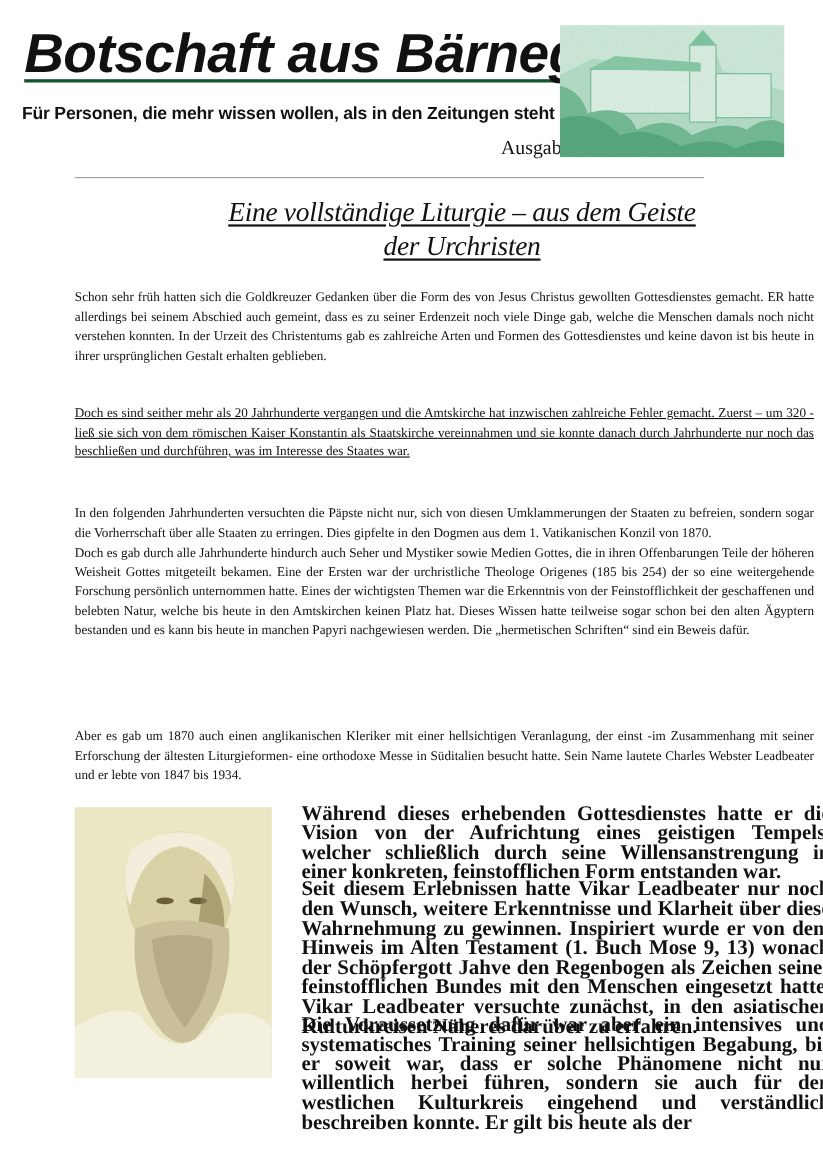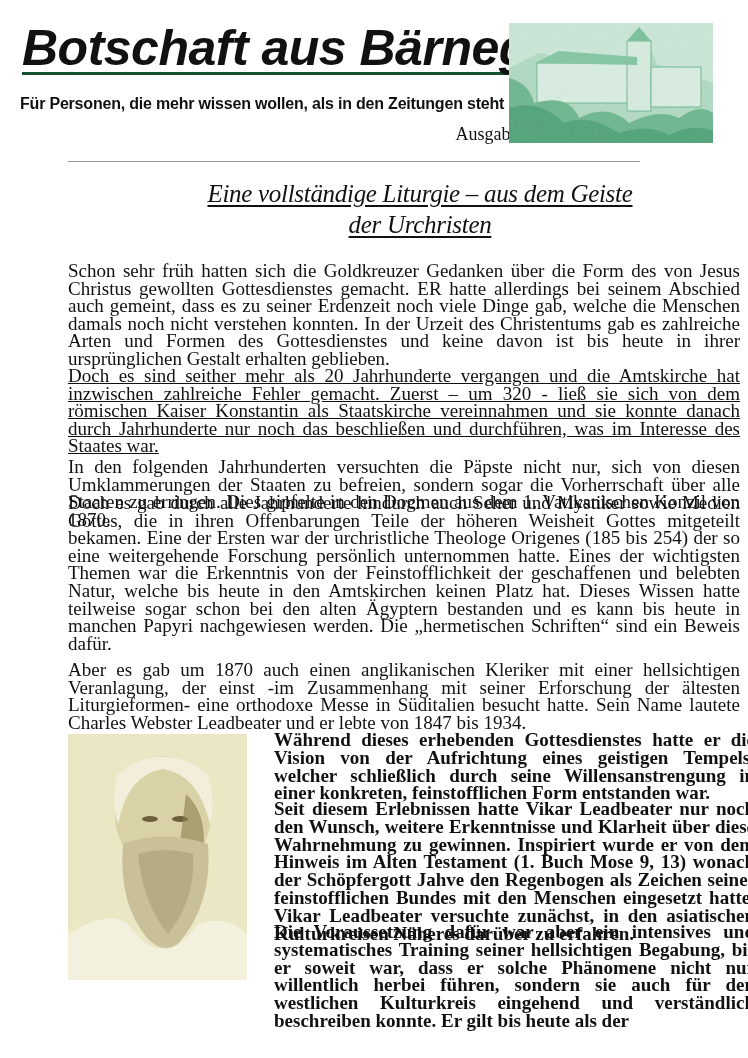--- a/index.html
+++ b/index.html
@@ -27,21 +27,21 @@
     position: absolute; left: 68px; top: 161px; width: 572px; height: 0;
     border-top: 1px solid #9a9a9a;
   }
   .headline {
     position: absolute; left: 60px; width: 720px; top: 178px; text-align: center;
     font-family: "Liberation Serif", serif; font-style: italic; font-size: 25px;
     line-height: 31px; text-decoration: underline; text-underline-offset: 3px;
     letter-spacing: -0.3px;
   }
   .body {
-    font-family: "Liberation Serif", serif; font-size: 19px; line-height: 17.6px;
+    font-family: "Liberation Serif", serif; font-size: 12px; line-height: 17.6px;
     text-align: justify;
   }
   .p { position: absolute; left: 68px; width: 672px; margin: 0; }
   .p1 { top: 262px; }
   .p2 { top: 367px; text-decoration: underline; }
   .p3 { top: 458px; }
   .p4 { top: 494px; }
   .p5 { top: 661px; }
   .side { position: absolute; left: 274px; width: 481px; margin: 0; font-size: 19px; line-height: 17.8px; font-weight: bold; }
   .s1 { top: 731px; }

